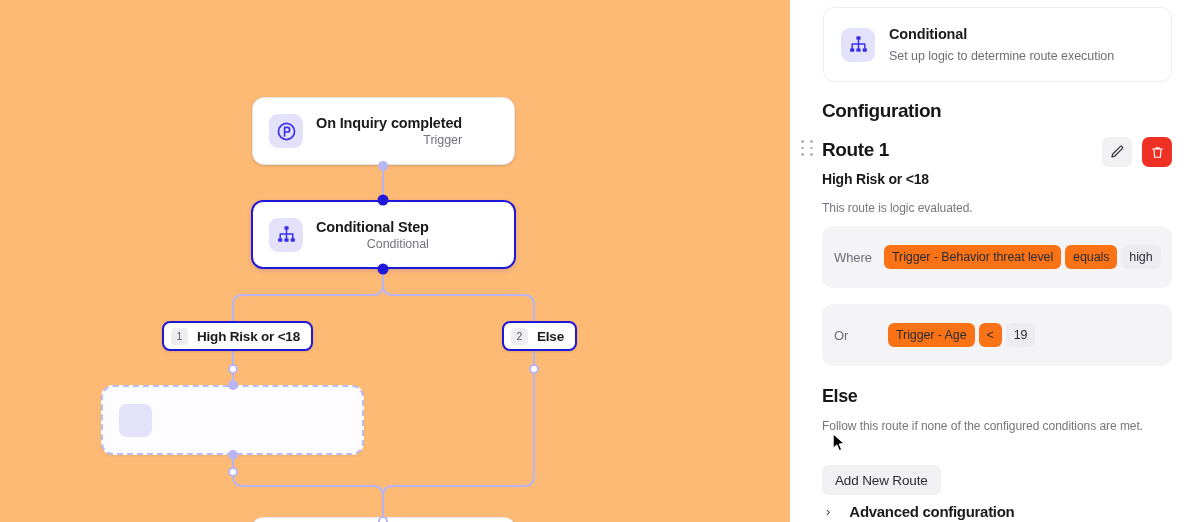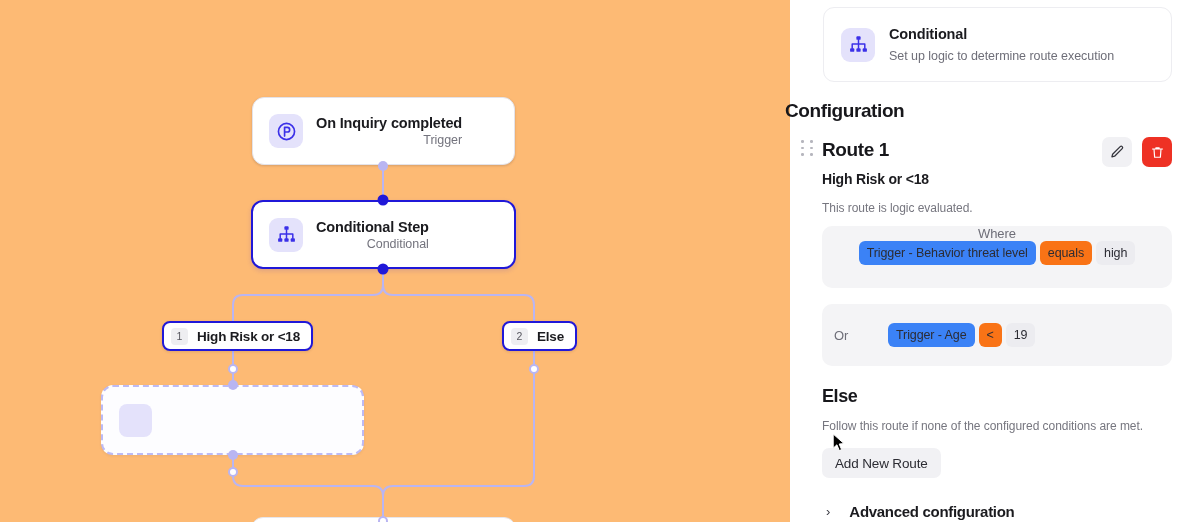--- a/index.html
+++ b/index.html
@@ -132,21 +132,21 @@
     display: flex; align-items: center; justify-content: center; flex: none;
   }
   .summary-title {
     font-size: 14.5px; font-weight: bold; color: #1b1b1f; letter-spacing: -.15px;
   }
   .summary-sub { font-size: 12.5px; color: #6e6e78; margin-top: 7px; letter-spacing: -.05px; }
 
   .panel-abs { position: absolute; }
 
   .h-configuration {
-    left: 785px; top: 100px;
+    left: 822px; top: 100px;
     font-size: 19px; font-weight: bold; color: #17171b; letter-spacing: -.4px;
   }
   .drag-handle {
     left: 801px; top: 140px; width: 13px;
     display: grid; grid-template-columns: 4px 4px; gap: 4px 5px;
   }
   .drag-handle i {
     display: block; width: 2.5px; height: 2.5px; border-radius: 50%;
     background: #b6b6be;
   }
@@ -169,47 +169,47 @@
     cursor: pointer; padding: 0;
   }
   .btn-edit   { left: 1102px; top: 137px; background: #f1f1f4; }
   .btn-delete { left: 1142px; top: 137px; background: #ee3124; }
 
   .cond-card {
     position: absolute; left: 822px; width: 350px;
     background: #f4f4f6; border-radius: 10px;
     display: flex; align-items: center;
   }
-  .cond-card.c1 { top: 226px; height: 62px; flex-direction: column; }
+  .cond-card.c1 { top: 226px; height: 62px; }
   .cond-card.c2 { top: 304px; height: 62px; }
   .cond-joiner {
     font-size: 13px; color: #6e6e78; letter-spacing: -.1px;
     flex: none; text-align: left;
   }
   .c1 .cond-joiner { width: 62px; padding-left: 12px; }
   .c2 .cond-joiner { width: 66px; padding-left: 12px; }
   .chips { display: flex; align-items: center; gap: 4px; }
   .chip {
-    background: #3b82f6; border-radius: 6px;
+    background: #f97316; border-radius: 6px;
     font-size: 12.5px; color: #2c2c33; letter-spacing: -.1px;
     padding: 5px 8px; white-space: nowrap;
   }
   .chip.op { background: #f97316; }
   .chip.val { background: #ececf0; }
 
   .h-else {
     left: 822px; top: 386px;
     font-size: 18px; font-weight: bold; color: #17171b; letter-spacing: -.4px;
   }
   .else-note {
     left: 822px; top: 419px;
     font-size: 12px; color: #76767f; letter-spacing: -.05px;
   }
   .add-route-btn {
-    position: absolute; left: 822px; top: 448px; height: 30px;
+    position: absolute; left: 822px; top: 465px; height: 30px;
     background: #f1f1f4; border: none; border-radius: 7px;
     font-family: "Liberation Sans", sans-serif;
     font-size: 13.5px; color: #2c2c33; letter-spacing: -.15px;
     padding: 0 13px; cursor: pointer;
   }
   .adv-row {
     position: absolute; left: 826px; top: 503px;
     display: flex; align-items: center; gap: 19px; cursor: pointer;
   }
   .adv-chevron { font-size: 13px; color: #3a3a42; line-height: 1; }

